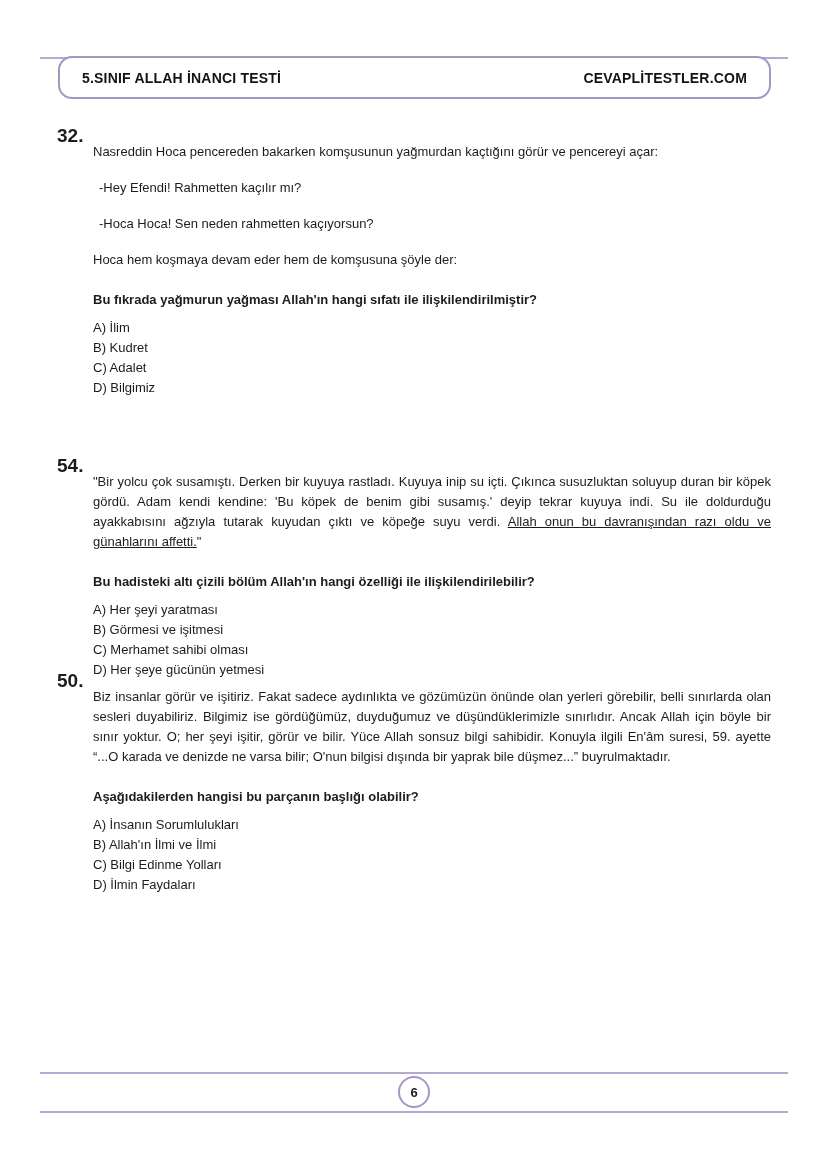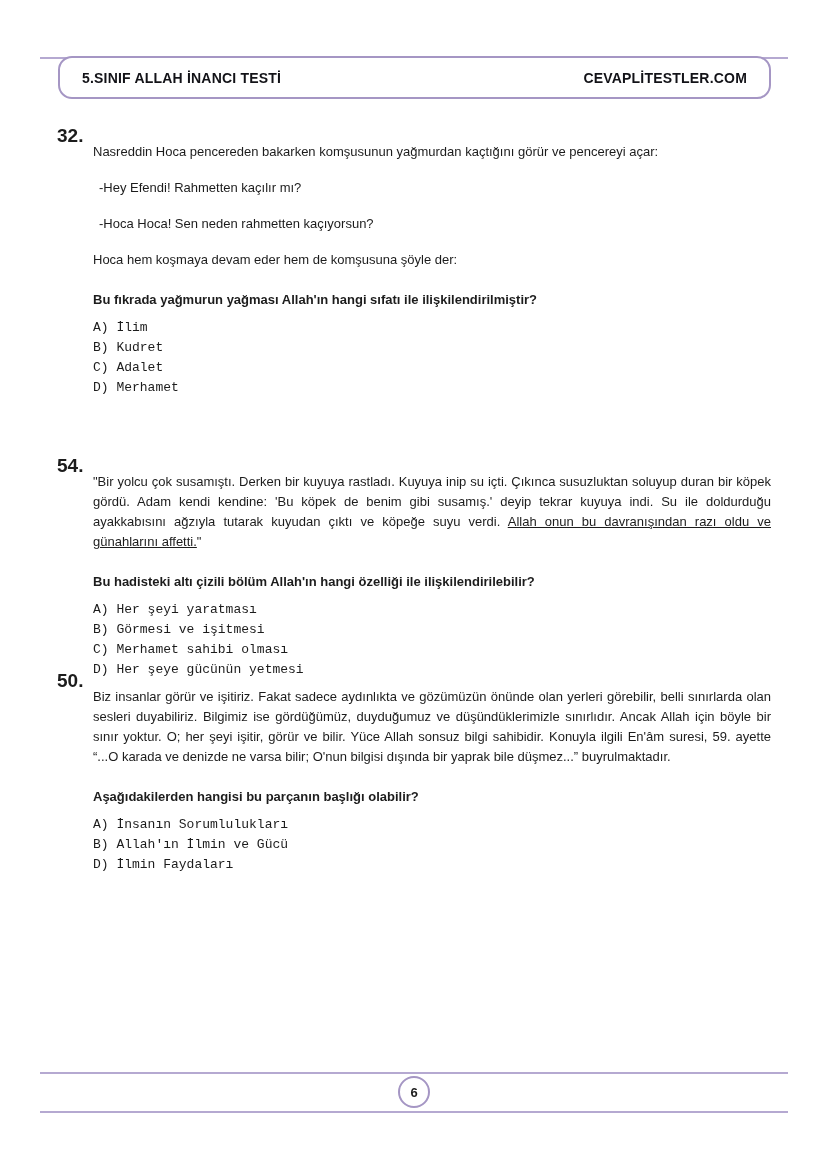--- a/index.html
+++ b/index.html
@@ -50,21 +50,21 @@
     left: 57px; top: 0;
     font-weight: bold;
     font-size: 19px;
     line-height: 20px;
   }
   .q-content { margin: 0 57px 0 93px; }
   .q-content p { margin: 16px 0 5px 0; line-height: 20px; }
   p.dialogue  { padding-left: 6px; }
   p.justify   { text-align: justify; }
   p.stem      { font-weight: bold; margin: 20px 0 8px 0; }
-  .option     { line-height: 20px; font-family: Liberation Mono, monospace; }
+  .option     { line-height: 20px; }
   .underlined { text-decoration: underline; }
 
   
   .footer-rule {
     position: absolute;
     left: 40px; right: 40px;
     height: 2px;
     background: #b5a9d1;
   }
   .footer-rule.top    { top: 1072px; }
@@ -100,21 +100,21 @@
     <span class="q-num">32.</span>
     <div class="q-content">
       <p class="narration">Nasreddin Hoca pencereden bakarken komşusunun yağmurdan kaçtığını görür ve pencereyi açar:</p>
       <p class="dialogue">-Hey Efendi! Rahmetten kaçılır mı?</p>
       <p class="dialogue">-Hoca Hoca! Sen neden rahmetten kaçıyorsun?</p>
       <p class="narration">Hoca hem koşmaya devam eder hem de komşusuna şöyle der:</p>
       <p class="stem">Bu fıkrada yağmurun yağması Allah'ın hangi sıfatı ile ilişkilendirilmiştir?</p>
       <div class="option">A) İlim</div>
       <div class="option">B) Kudret</div>
       <div class="option">C) Adalet</div>
-      <div class="option">D) Merhamet</div>
+      <div class="option">D) Bilgimiz</div>
     </div>
   </section>
 
   <section class="question" style="top:456px">
     <span class="q-num">54.</span>
     <div class="q-content">
       <p class="narration justify"><span>"Bir yolcu çok susamıştı. Derken bir kuyuya rastladı. Kuyuya inip su içti. Çıkınca susuzluktan soluyup duran bir köpek gördü. Adam kendi kendine: 'Bu köpek de benim gibi susamış.' deyip tekrar kuyuya indi. Su ile doldurduğu ayakkabısını ağzıyla tutarak kuyudan çıktı ve köpeğe suyu verdi. </span><span class="underlined">Allah onun bu davranışından razı oldu ve günahlarını affetti.</span><span>"</span></p>
       <p class="stem">Bu hadisteki altı çizili bölüm Allah'ın hangi özelliği ile ilişkilendirilebilir?</p>
       <div class="option">A) Her şeyi yaratması</div>
       <div class="option">B) Görmesi ve işitmesi</div>
@@ -122,21 +122,22 @@
       <div class="option">D) Her şeye gücünün yetmesi</div>
     </div>
   </section>
 
   <section class="question" style="top:671px">
     <span class="q-num">50.</span>
     <div class="q-content">
       <p class="narration justify">Biz insanlar görür ve işitiriz. Fakat sadece aydınlıkta ve gözümüzün önünde olan yerleri görebilir, belli sınırlarda olan sesleri duyabiliriz. Bilgimiz ise gördüğümüz, duyduğumuz ve düşündüklerimizle sınırlıdır. Ancak Allah için böyle bir sınır yoktur. O; her şeyi işitir, görür ve bilir. Yüce Allah sonsuz bilgi sahibidir. Konuyla ilgili En'âm suresi, 59. ayette “...O karada ve denizde ne varsa bilir; O'nun bilgisi dışında bir yaprak bile düşmez...” buyrulmaktadır.</p>
       <p class="stem">Aşağıdakilerden hangisi bu parçanın başlığı olabilir?</p>
       <div class="option">A) İnsanın Sorumlulukları</div>
-      <div class="option">B) Allah'ın İlmin ve Gücü</div>
+      <div class="option">B) Allah'ın İlmi ve İlmi</div>
+      <div class="option">C) Bilgi Edinme Yolları</div>
       <div class="option">D) İlmin Faydaları</div>
     </div>
   </section>
 
   <div class="footer-rule top"></div>
   <div class="page-badge">
     <span>6</span>
   </div>
   <div class="footer-rule bottom"></div>
 

